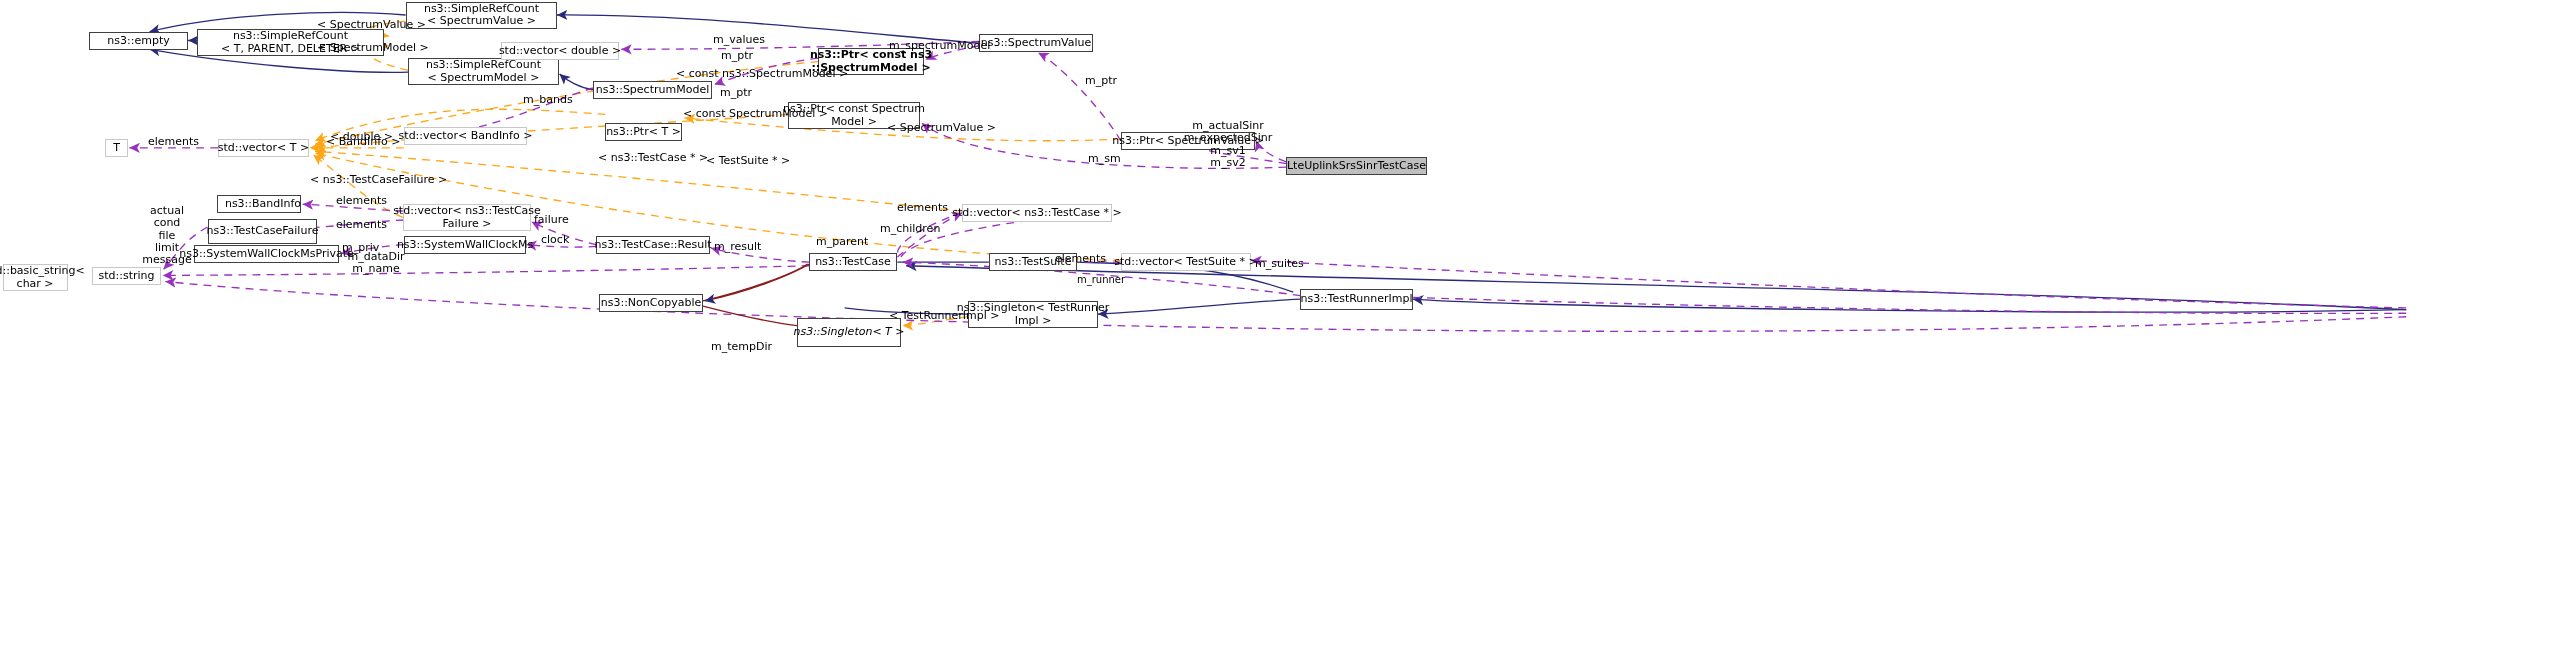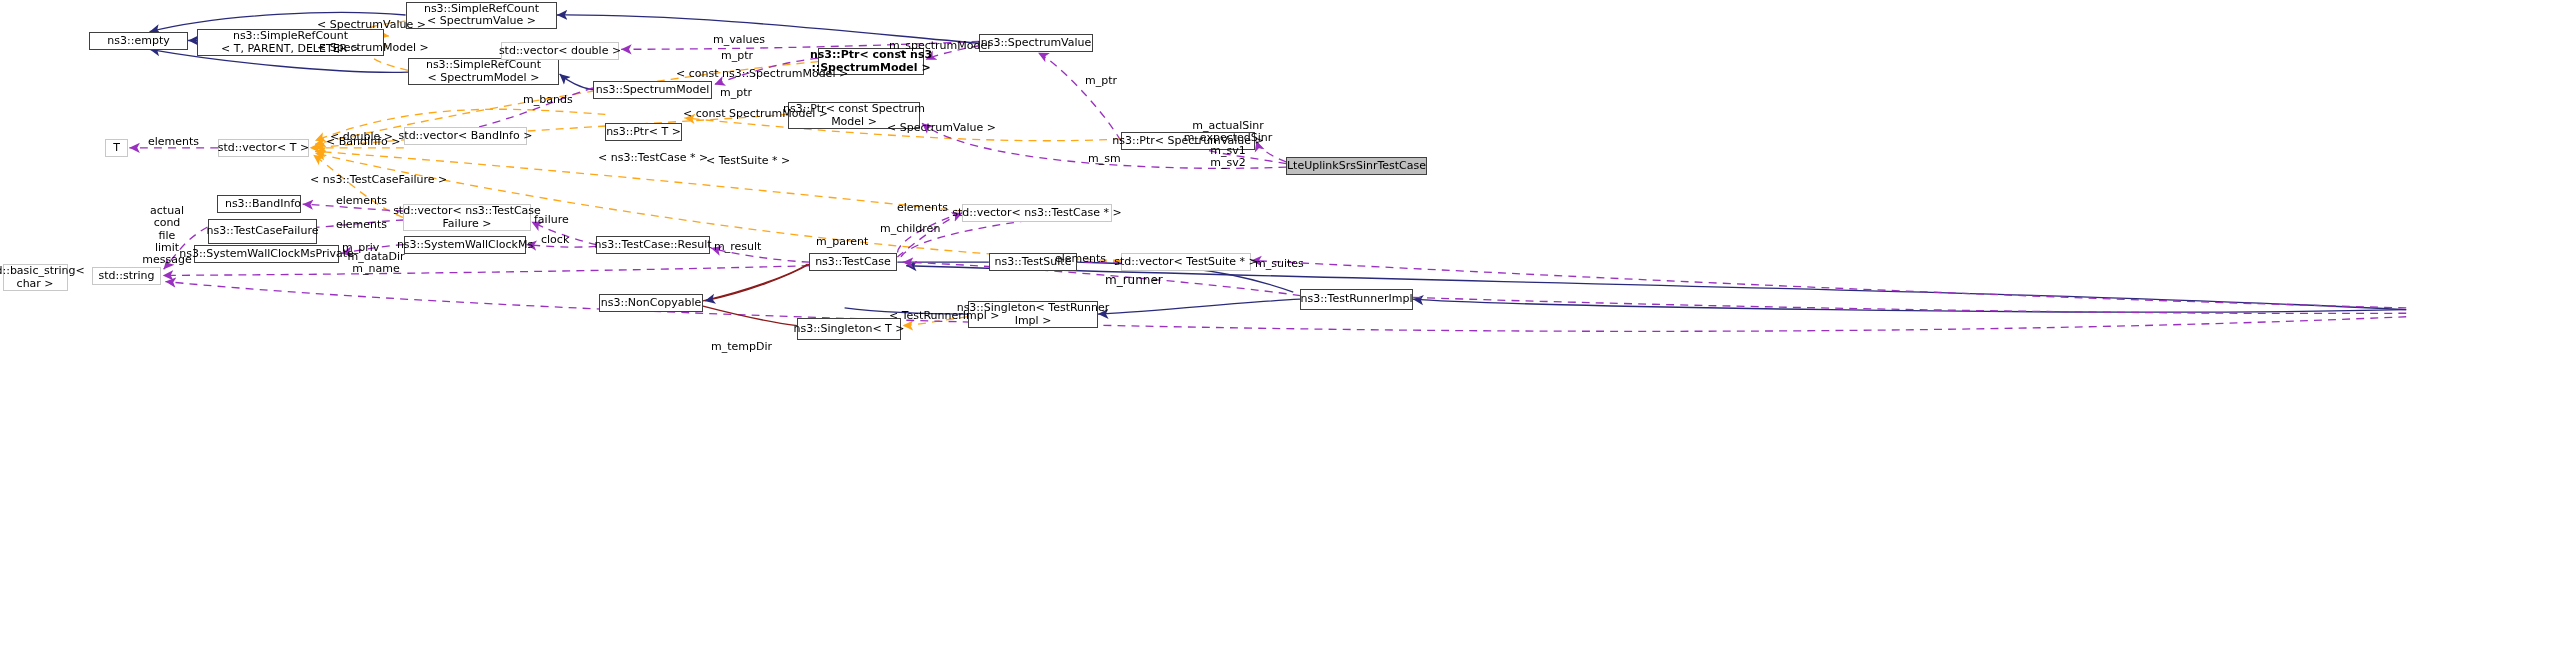--- a/index.html
+++ b/index.html
@@ -149,21 +149,21 @@
       <div class="node solid" style="left: 404px; top: 236px; width: 122px; height: 17.6px; font-size: 11px;">ns3::SystemWallClockMs</div>
       <div class="node solid" style="left: 596px; top: 236px; width: 114px; height: 17.6px; font-size: 11px;">ns3::TestCase::Result</div>
       <div class="node light" style="left: 2.6px; top: 264px; width: 65px; height: 27px; font-size: 11px;">std::basic_string&lt;
 char &gt;</div>
       <div class="node light" style="left: 92px; top: 267px; width: 69px; height: 17.6px; font-size: 11px;">std::string</div>
       <div class="node solid" style="left: 809px; top: 253px; width: 88px; height: 17.6px; font-size: 11px;">ns3::TestCase</div>
       <div class="node light" style="left: 962px; top: 204px; width: 150px; height: 17.6px; font-size: 11px;">std::vector&lt; ns3::TestCase * &gt;</div>
       <div class="node solid" style="left: 989px; top: 253px; width: 88px; height: 17.6px; font-size: 11px;">ns3::TestSuite</div>
       <div class="node light" style="left: 1121px; top: 253px; width: 130px; height: 17.6px; font-size: 11px;">std::vector&lt; TestSuite * &gt;</div>
       <div class="node solid" style="left: 599px; top: 294px; width: 104px; height: 17.6px; font-size: 11px;">ns3::NonCopyable</div>
-      <div class="node solid" style="left: 797px; top: 318px; width: 104px; height: 22px; font-size: 11px;">ns3::Singleton&lt; T &gt;</div>
+      <div class="node solid" style="left: 797px; top: 318px; width: 104px; height: 29px; font-size: 11px; font-style: italic;">ns3::Singleton&lt; T &gt;</div>
       <div class="node solid" style="left: 968px; top: 301px; width: 130px; height: 27px; font-size: 11px;">ns3::Singleton&lt; TestRunner
 Impl &gt;</div>
       <div class="node solid" style="left: 1300px; top: 289px; width: 113px; height: 21px; font-size: 11px;">ns3::TestRunnerImpl</div>
     </div>
   <div id="labels-layer">
       <div class="elabel" style="left: 317px; top: 18.5px; font-size: 11px;">&lt; SpectrumValue &gt;</div>
       <div class="elabel" style="left: 317px; top: 42px; font-size: 11px;">&lt; SpectrumModel &gt;</div>
       <div class="elabel" style="left: 330px; top: 99px; font-size: 11px; margin-top: 32px;">&lt; double &gt;</div>
       <div class="elabel" style="left: 523px; top: 94px; font-size: 11px;">m_bands</div>
       <div class="elabel" style="left: 713px; top: 34px; font-size: 11px;">m_values</div>
@@ -193,20 +193,20 @@
 message</div>
       <div class="elabel" style="left: 534px; top: 214px; font-size: 11px;">failure</div>
       <div class="elabel" style="left: 342px; top: 242px; font-size: 11px;">m_priv</div>
       <div class="elabel" style="left: 541px; top: 234px; font-size: 11px;">clock</div>
       <div class="elabel" style="left: 714px; top: 241px; font-size: 11px;">m_result</div>
       <div class="elabel" style="left: 816px; top: 236px; font-size: 11px;">m_parent</div>
       <div class="elabel" style="left: 880px; top: 223px; font-size: 11px;">m_children</div>
       <div class="elabel" style="left: 897px; top: 202px; font-size: 11px;">elements</div>
       <div class="elabel" style="left: 1055px; top: 253px; font-size: 11px;">elements</div>
       <div class="elabel" style="left: 1255px; top: 258px; font-size: 11px;">m_suites</div>
-      <div class="elabel" style="left: 1077px; top: 274px; font-size: 12px; margin-left: 28px;">m_runner</div>
+      <div class="elabel" style="left: 1077px; top: 274px; font-size: 10px;">m_runner</div>
       <div class="elabel" style="left: 889px; top: 310px; font-size: 11px;">&lt; TestRunnerImpl &gt;</div>
       <div class="elabel" style="left: 376px; top: 251px; font-size: 11px; text-align: center; transform: translateX(-50%);">m_dataDir
 m_name</div>
       <div class="elabel" style="left: 711px; top: 341px; font-size: 11px;">m_tempDir</div>
     </div>
 </div>
 
 
 </body></html>

